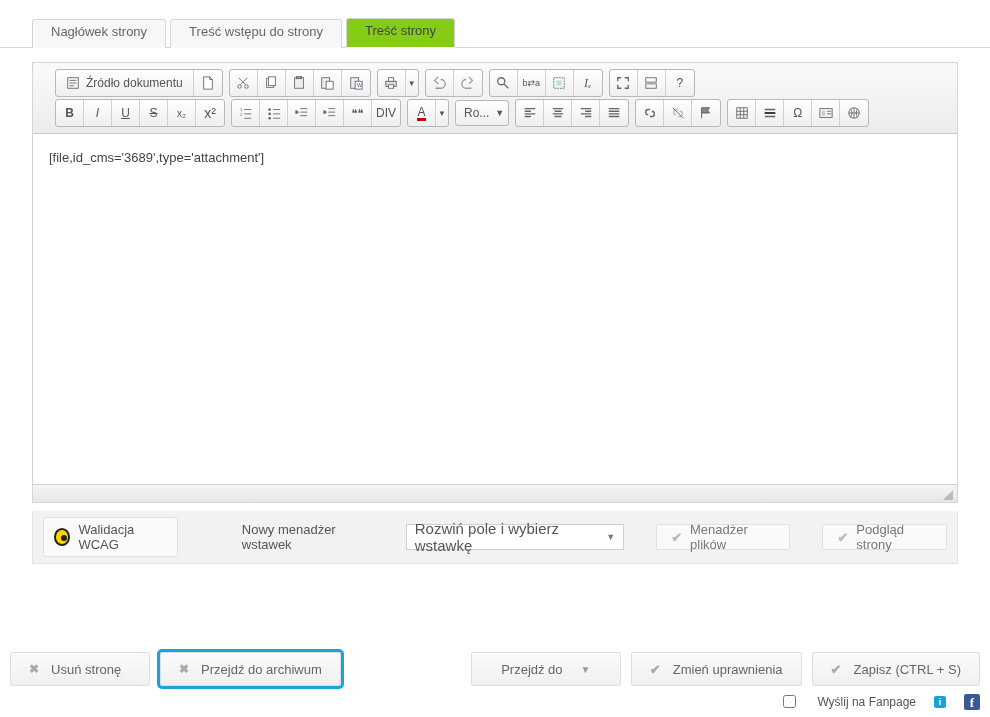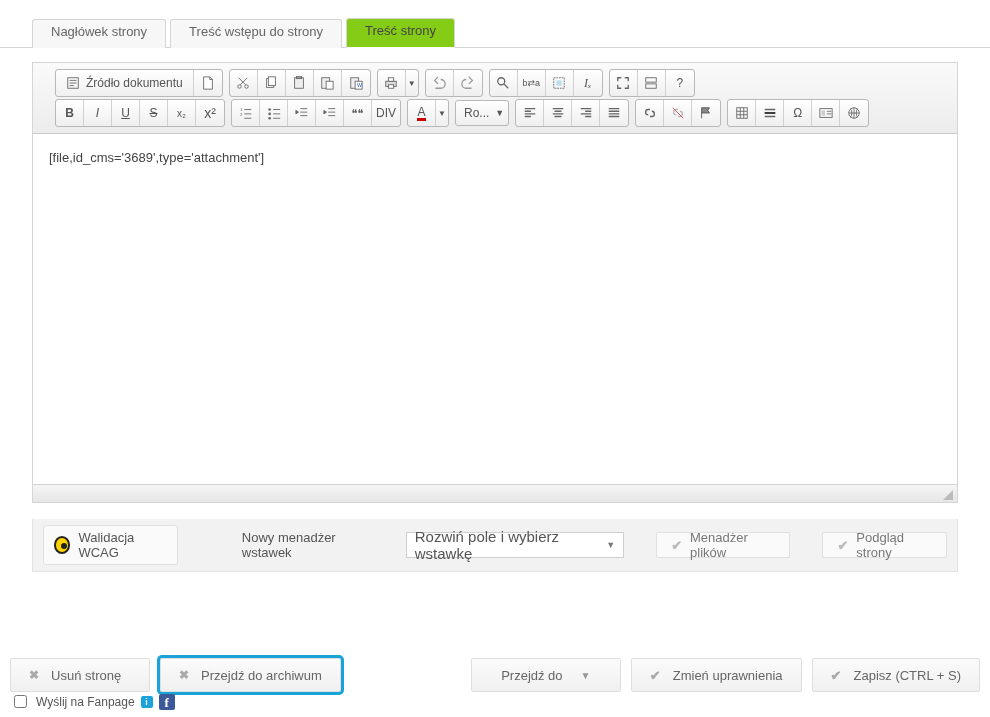--- a/index.html
+++ b/index.html
@@ -42,21 +42,21 @@
 
   
   .footer { position:absolute; left:0; right:0; bottom:0; padding: 0 10px 6px 10px; }
   .action-row { display:flex; gap:10px; align-items:center; margin-top: 24px; }
   .action-btn { display:flex; align-items:center; gap:12px; padding:0 18px; height:34px; border:1px solid #dedede; background:linear-gradient(#fbfbfb,#f0f0f0); color:#666; cursor:pointer; border-radius:2px; min-width:140px; }
   .action-btn .x { color:#aaa; font-weight:bold; font-size:12px; }
   .action-btn .chk { color:#aaa; font-weight:bold; }
   .action-btn.centered { justify-content:center; min-width: 150px; }
   .action-btn .caret { font-size:10px; color:#999; margin-left:6px; }
   .highlight { outline: 3px solid #1aa3d9; outline-offset: 0; }
-  .send-row { display:flex; justify-content:flex-start; align-items:center; gap:6px; font-size:12px; color:#555; }
+  .send-row { display:flex; justify-content:flex-end; align-items:center; gap:18px; margin-top:6px; font-size:12px; color:#555; }
   .info-box { width:12px; height:12px; background:#1aa3d9; color:#fff; font-size:9px; font-weight:bold; display:flex; align-items:center; justify-content:center; border-radius:2px; }
   .fb { width:16px; height:16px; background:#3b5998; color:#fff; font-family: Georgia, serif; font-weight:bold; display:flex; align-items:flex-end; justify-content:center; font-size:13px; border-radius:2px; }
   .fb span { transform: translateY(1px); }
   input[type=checkbox]{ width:13px; height:13px; }
 </style>
 </head>
 <body>
 <div class="page">
 
   <div class="tabs-row">
@@ -312,21 +312,21 @@
     </div>
 
     <div class="edit-area">
       <div>[file,id_cms='3689',type='attachment']</div>
     </div>
     <div class="resize-bar">
       <div class="resize-grip"></div>
     </div>
   </div>
 
-  <div class="below" style="margin: 16px 32px; gap: 32px;">
+  <div class="below" style="margin: 8px 32px; gap: 32px;">
     <div class="badge-wcag">
       <span class="wcag-dot"></span>
       <span>Walidacja WCAG</span>
     </div>
     <div class="spacer"></div>
     <span class="below-label">Nowy menadżer wstawek</span>
     <div class="select">
       <span>Rozwiń pole i wybierz wstawkę</span>
     </div>
     <div class="ghost-btn">

